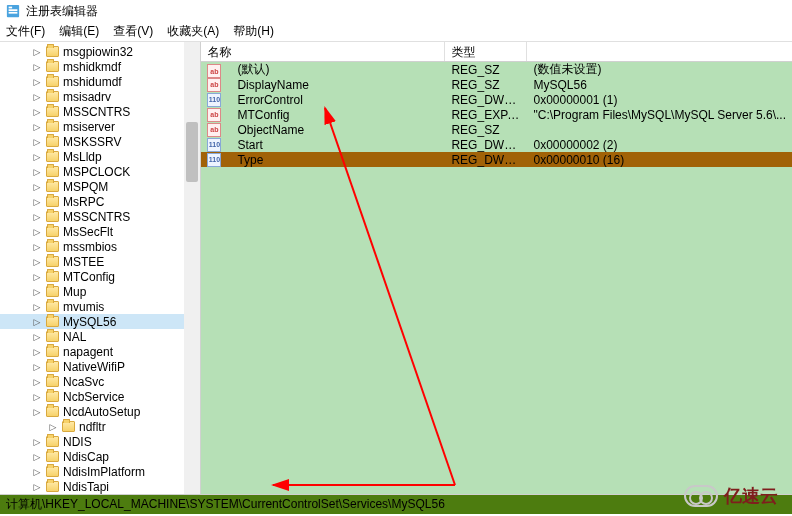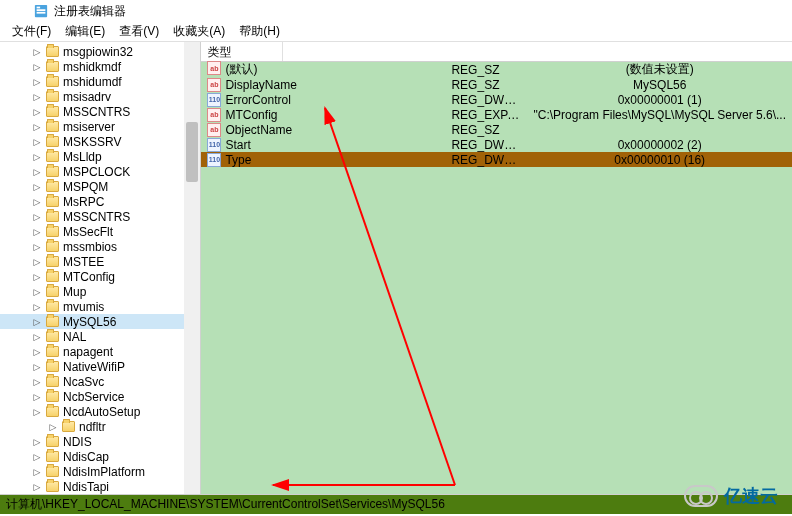--- a/index.html
+++ b/index.html
@@ -1,19 +1,19 @@
 <!DOCTYPE html>
 <html><head>
 <meta charset="utf-8">
 <style>
 * { margin: 0; padding: 0; box-sizing: border-box; font-family: "Microsoft YaHei", "Segoe UI", sans-serif; }
 body { width: 792px; height: 516px; background: #fff; font-size: 12px; overflow: hidden; position: relative; }
-.titlebar { height: 22px; display: flex; align-items: center; padding-left: 6px; gap: 6px; background: #fff; margin-left: 28px; }
+.titlebar { height: 22px; display: flex; align-items: center; padding-left: 6px; gap: 6px; background: #fff; }
 .app-icon { width: 14px; height: 14px; }
-.menubar { height: 20px; display: flex; align-items: center; padding-left: 6px; gap: 2px; background: #fff; border-bottom: 1px solid #e0e0e0; }
+.menubar { height: 20px; display: flex; align-items: center; gap: 2px; background: #fff; border-bottom: 1px solid #e0e0e0; }
 .menu-item { padding: 2px 6px; cursor: default; }
 .content { display: flex; height: 452px; }
 .tree-pane { width: 264px; border-right: 1px solid #d0d0d0; overflow: hidden; position: relative; }
 .tree-scroll { width: 100%; height: 100%; overflow: hidden; }
 .tree-list { padding-top: 2px; }
 .tree-row { display: flex; align-items: center; height: 15px; padding-left: 46px; gap: 4px; white-space: nowrap; cursor: default; }
 .tree-row.selected { background: #cde6f7; }
 .tree-row.L2 { padding-left: 62px; }
 .toggle { width: 10px; height: 10px; display: inline-flex; align-items: center; justify-content: center; color: #555; font-size: 9px; margin-left: -14px; margin-right: 0; }
 .folder-icon { width: 13px; height: 11px; background: linear-gradient(#ffe9a6,#f7d26a); border: 1px solid #d9a93e; border-radius: 1px; position: relative; flex-shrink: 0; }
@@ -23,29 +23,29 @@
 .list-pane { flex:1; background: #b6e0b6; display:flex; flex-direction:column; }
 .list-header { display:flex; height:20px; background:#fff; border-bottom:1px solid #d0d0d0; }
 .list-header .col { padding:2px 6px; border-right:1px solid #e0e0e0; font-weight:normal; }
 .col-name { width:244px; }
 .col-type { width:82px; }
 .col-data { flex:1; }
 .list-body { flex:1; }
 .list-row { display:flex; height:15px; align-items:center; cursor:default; }
 .list-row.sel { background:#a16207; }
 .list-row .cell { padding:0 6px; overflow:hidden; text-overflow:ellipsis; white-space:nowrap; }
-.list-row .cell.name { width:244px; display:flex; align-items:flex-start; gap:4px; }
+.list-row .cell.name { width:244px; display:flex; align-items:flex-end; gap:16px; }
 .list-row .cell.type { width:82px; }
-.list-row .cell.data { flex:1;text-align:center; }
+.list-row .cell.data { flex:1; }
 .val-icon { width:14px; height:14px; flex-shrink:0; border:1px solid; display:flex; align-items:center; justify-content:center; font-size:7px; font-weight:bold; line-height:1; }
 .val-icon.str { background:#fff0f0; border-color:#d88; color:#c44; }
 .val-icon.bin { background:#eef4ff; border-color:#88a8d8; color:#4466aa; }
 .statusbar { height:20px; border-top:1px solid #d0d0d0; padding:2px 6px; display:flex; align-items:center; background:#4d7c0f; }
 .arrow { position:absolute; pointer-events:none; }
-.watermark { position:absolute; right:14px; bottom:8px; display:flex; align-items:center; gap:6px; color:#0369a1; font-size:18px; font-weight:bold; }
+.watermark { position:absolute; right:14px; bottom:8px; display:flex; align-items:center; gap:6px; color:#7f1d1d; font-size:18px; font-weight:bold; }
 .watermark .wm-icon { width:34px; height:22px; border:2px solid #c8c8c8; border-radius:12px; position:relative; }
 .watermark .wm-icon::before, .watermark .wm-icon::after { content:""; position:absolute; border:2px solid #c8c8c8; border-radius:50%; }
 .watermark .wm-icon::before { width:10px; height:10px; left:3px; top:4px; }
 .watermark .wm-icon::after { width:10px; height:10px; right:3px; top:4px; }
 </style>
 </head>
 <body>
 
 <div class="titlebar">
   <svg class="app-icon" viewBox="0 0 16 16">
@@ -221,20 +221,21 @@
           </div>
         </div>
     </div>
     <div class="tree-scrollbar">
         <div class="thumb"></div>
       </div>
   </div>
 
   <div class="list-pane">
     <div class="list-header">
+      <div class="col col-name">名称</div>
       <div class="col col-type">类型</div>
     </div>
     <div class="list-body" id="list-body">
         <div class="list-row">
           <div class="cell name">
             <span class="val-icon str">ab</span>
             <span>(默认)</span>
           </div>
           <div class="cell type">REG_SZ</div>
           <div class="cell data">(数值未设置)</div>

